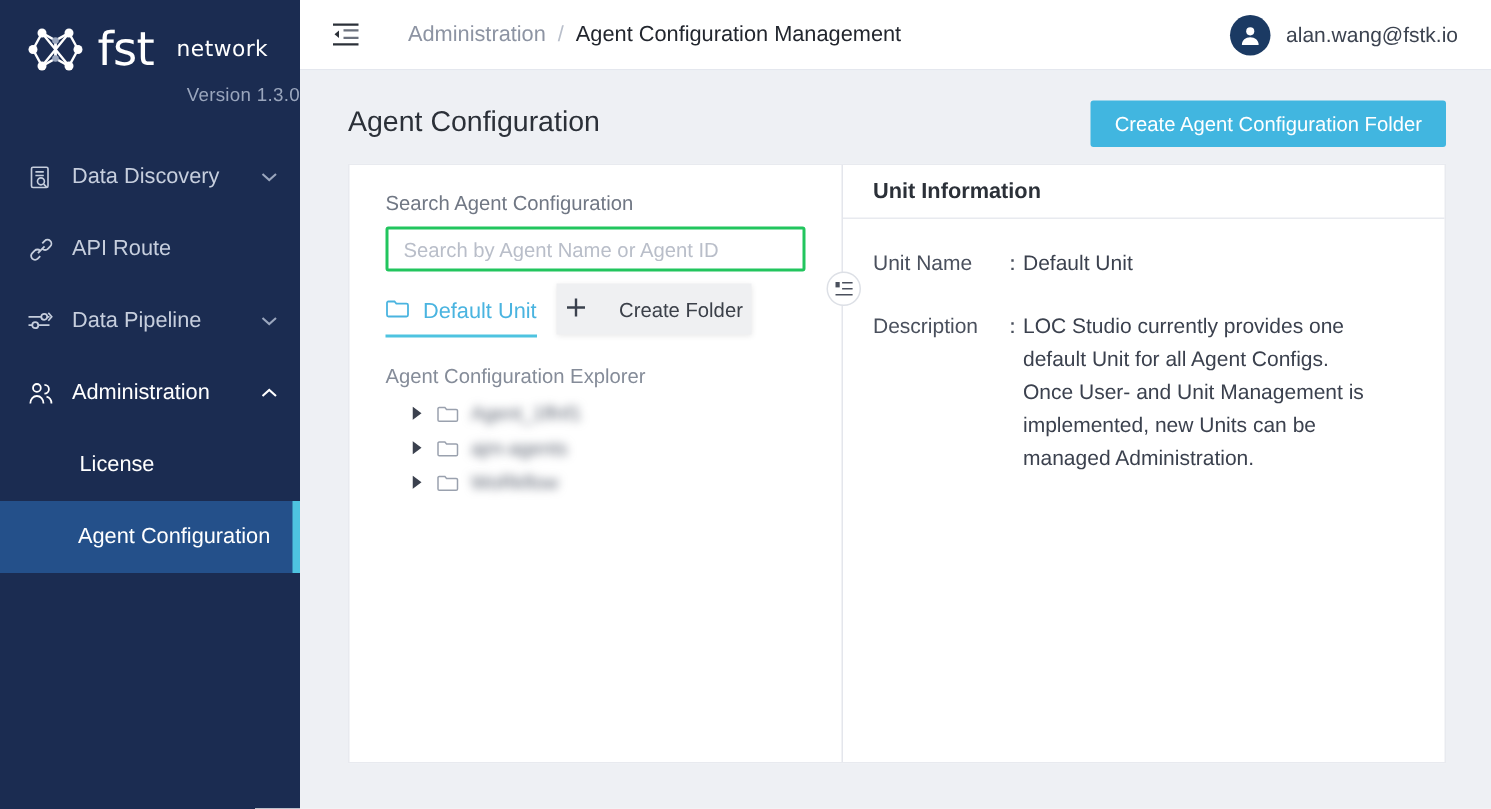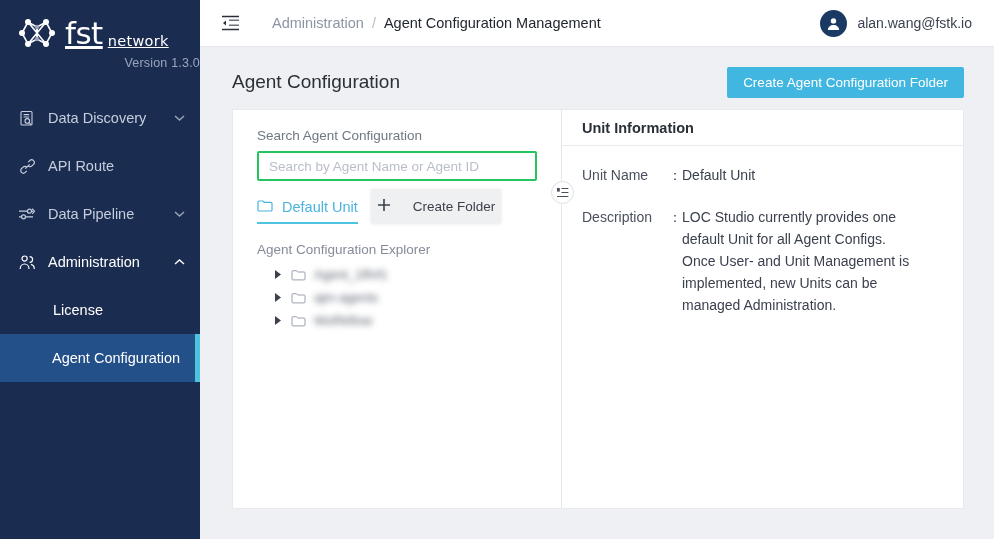--- a/index.html
+++ b/index.html
@@ -16,21 +16,21 @@
     width: 200px; height: 539px;
     background: #1b2c51;
     flex: 0 0 200px;
     position: relative;
     color: #ffffff;
   }
   .brand { padding: 16px 0 0 18px; }
   .brand-row { display: flex; align-items: center; gap: 9px; }
   .logo-mark { width: 38px; height: 34px; flex: 0 0 38px; }
   .brand-word {
-    display: flex; align-items: flex-end; gap: 5px; text-decoration: underline;
+    display: flex; align-items: center; gap: 15px;
   }
   .brand-fst {
     font-size: 31px; letter-spacing: -0.5px; color: #ffffff;
     font-family: "DejaVu Sans", sans-serif; font-weight: 400;
     line-height: 1;
   }
   .brand-net {
     font-size: 14.5px; color: #ffffff; letter-spacing: 0.3px;
     font-family: "DejaVu Sans", sans-serif;
     line-height: 1;

